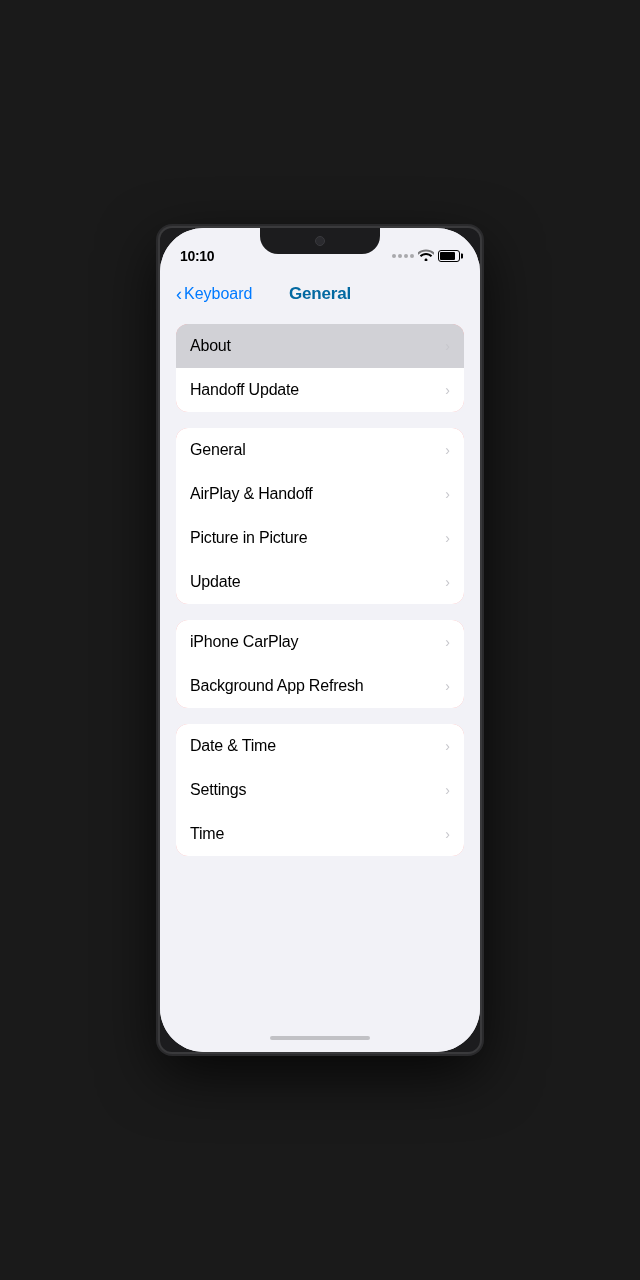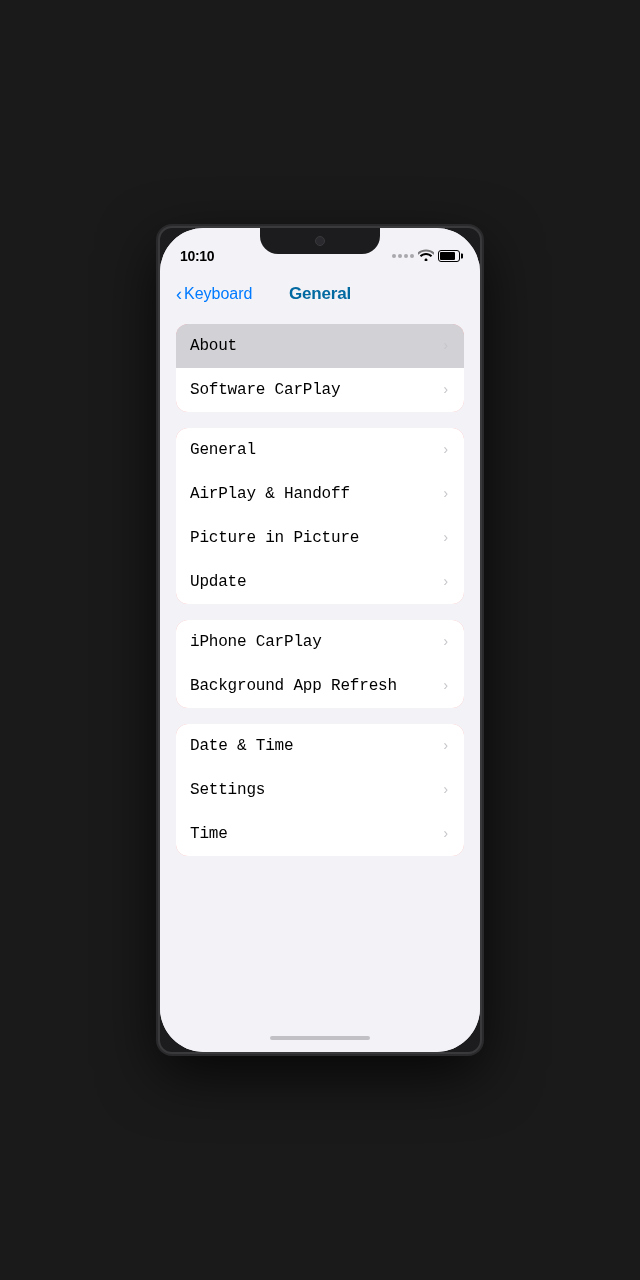--- a/index.html
+++ b/index.html
@@ -193,21 +193,20 @@
     }
 
     .content::-webkit-scrollbar { display: none; }
 
     
     .section-group {
       background: #fca5a5;
       border-radius: 12px;
       margin-bottom: 16px;
       overflow: hidden;
-      font-family: Liberation Mono, monospace;
     }
 
     .list-item {
       display: flex;
       align-items: center;
       justify-content: space-between;
       padding: 12px 14px;
       background: #fff;
       cursor: pointer;
       min-height: 44px;
@@ -302,21 +301,21 @@
     </div>
 
     <div class="content">
 
       <div class="section-group">
         <div class="list-item highlighted">
           <span class="list-item-label">About</span>
           <span class="chevron-right">›</span>
         </div>
         <div class="list-item">
-          <span class="list-item-label">Software CarPlay</span>
+          <span class="list-item-label">Handoff Update</span>
           <span class="chevron-right">›</span>
         </div>
       </div>
 
       <div class="section-group">
         <div class="list-item">
           <span class="list-item-label">General</span>
           <span class="chevron-right">›</span>
         </div>
         <div class="list-item">

